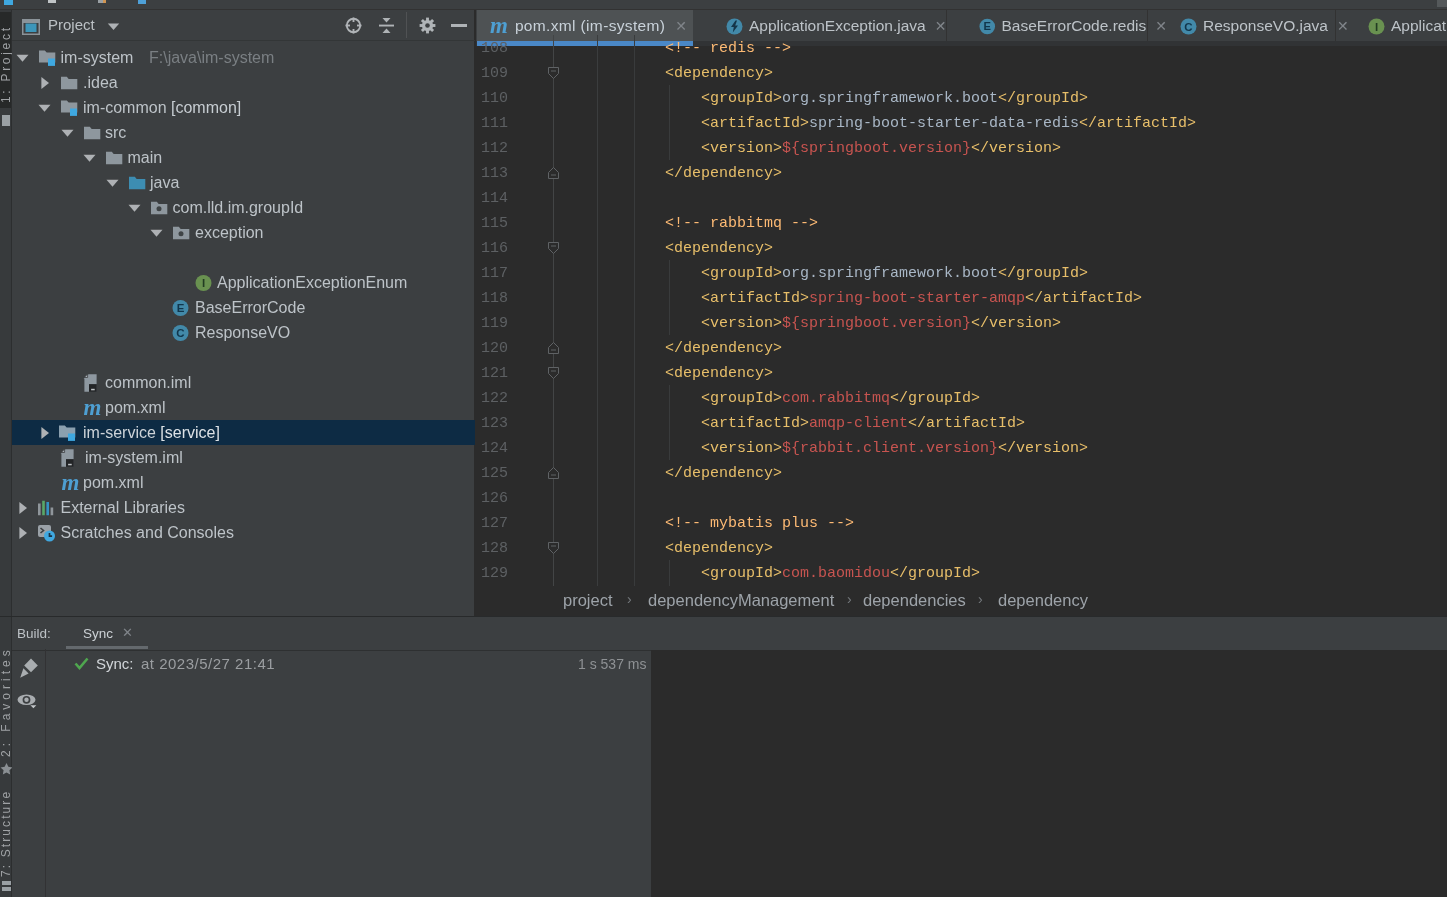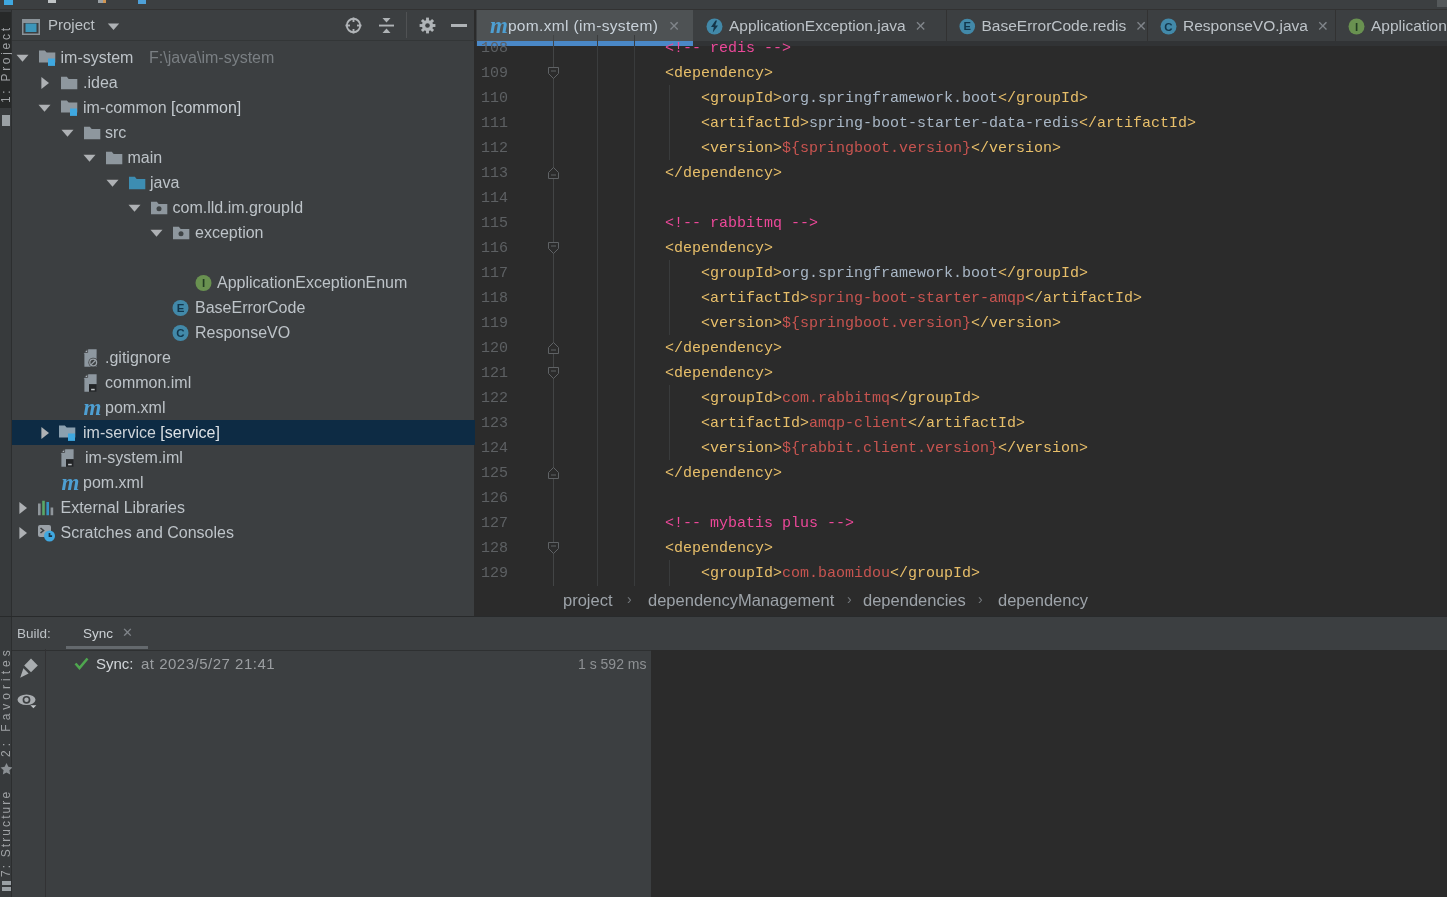--- a/index.html
+++ b/index.html
@@ -20,33 +20,33 @@
   .row > * { position:absolute; top:50%; transform:translateY(-50%); }
   .tx { color:#bdc3c8; font-size:16px; white-space:nowrap; }
   .gray { color:#7a7f83; }
   .b { font-weight:normal; }
   .sel { background:#0d2b44; }
   .mvn { font-family:"Liberation Serif",serif; font-style:italic; font-weight:bold; font-size:23px; color:#4e9fd2; line-height:18px; }
   
   #edit { left:476px; top:10px; width:971px; height:606px; background:#2b2b2b; }
   #tabbar { position:absolute; left:0; top:0; width:971px; height:31px; background:#3c3f41; }
   #tabline { position:absolute; left:0; top:31px; width:971px; height:5px; background:#313335; }
-  .tab { position:absolute; top:0; height:31px; display:flex; align-items:center; padding-top:1px; box-sizing:border-box; }
+  .tab { position:absolute; top:0; height:31px; display:flex; align-items:center; padding-top:1px; box-sizing:border-box;margin-left:20px; }
   .tab .name { color:#bdc3c8; font-size:15.5px; margin-left:6px; white-space:nowrap; }
   .tab .x { color:#80858a; font-size:14px; margin-left:9px; }
   .tabsep { position:absolute; top:0; width:1px; height:31px; background:#323232; }
   #atab { position:absolute; left:1px; top:0; width:216px; height:31px; background:#4e5254; display:flex; align-items:center; padding-top:1px; box-sizing:border-box; }
   #atabline { position:absolute; left:1px; top:31px; width:216px; height:5px; background:#4a88c7; }
   
   #code { position:absolute; left:0; top:25px; width:971px; height:551px; overflow:hidden; }
   pre { font-family:"Liberation Mono",monospace; font-size:15px; line-height:25px; }
   #lnums { position:absolute; left:0; top:1px; width:32px; text-align:right; color:#5d6063; }
   #src { position:absolute; left:117px; top:1px; color:#a9b7c6; }
   .tag { color:#e8bf6a; }
-  .cmt { color:#ec4899;margin-top:32px; }
+  .cmt { color:#fdba74;margin-top:32px; }
   .err { color:#c75450;margin-top:45px; }
   #foldline { position:absolute; left:77px; top:0; width:1px; height:551px; background:#434546; }
   #gutterline { position:absolute; left:121px; top:0; width:1px; height:551px; background:#3b3d3e; }
   #guide4 { position:absolute; left:158px; top:0; width:1px; height:551px; background:#393b3c; }
   .guide8 { position:absolute; left:193px; width:1px; background:#393b3c; }
   .fold { position:absolute; left:71px; }
   
   #crumbs { position:absolute; left:0; top:576px; width:971px; height:30px; background:#2b2b2b; font-size:16.5px; color:#9da3a9; }
   #crumbs span { top:5px; white-space:nowrap; }
   #crumbs .sep { color:#75797d; font-size:14px; }
@@ -231,30 +231,20 @@
       </svg>
     <span class="tx" style="left:183px">BaseErrorCode</span>
   </div>
   <div class="row" style="top:310px">
     <svg style="left:160.4px" width="17" height="17" viewBox="0 0 17 17">
         <circle cx="8.5" cy="8.5" r="8" fill="#4289a9"></circle>
         <text x="8.5" y="12.6" font-size="11.5" font-weight="bold" text-anchor="middle" fill="#11364c" font-family="Liberation Sans,sans-serif">C</text>
       </svg>
     <span class="tx" style="left:183px">ResponseVO</span>
   </div>
-  <div class="row" style="top:335px">
-    <svg style="left:70.8px" width="15" height="19" viewBox="0 0 15 19">
-        <polygon points="5.4,0.8 13.6,0.8 13.6,18.2 1.4,18.2 1.4,4.8" fill="#8e98a0"></polygon>
-        <polygon points="1.2,4 4.6,0.6 4.6,4" fill="#a8b0b6" stroke="#3c3f41" stroke-width="0.8"></polygon>
-        <circle cx="10.2" cy="14" r="4.8" fill="#3c3f41"></circle>
-        <circle cx="10.2" cy="14" r="3.4" fill="none" stroke="#9aa1a7" stroke-width="1.3"></circle>
-        <line x1="7.9" y1="16.4" x2="12.6" y2="11.7" stroke="#9aa1a7" stroke-width="1.3"></line>
-      </svg>
-    <span class="tx" style="left:93px">.gitignore</span>
-  </div>
   <div class="row" style="top:360px">
     <svg style="left:70.8px" width="15" height="19" viewBox="0 0 15 19">
         <polygon points="5.4,0.8 13.6,0.8 13.6,18.2 1.4,18.2 1.4,4.8" fill="#8e98a0"></polygon>
         <polygon points="1.2,4 4.6,0.6 4.6,4" fill="#a8b0b6" stroke="#3c3f41" stroke-width="0.8"></polygon>
         <rect x="6" y="10.6" width="7.8" height="7.8" fill="#232527"></rect>
         <rect x="8.1" y="15.3" width="3.6" height="1.5" fill="#bfc3c6"></rect>
       </svg>
     <span class="tx" style="left:93px">common.iml</span>
   </div>
   <div class="row" style="top:385px">
@@ -308,21 +298,21 @@
       </svg>
     <span class="tx" style="left:48.5px">Scratches and Consoles</span>
   </div>
 </div>
 
 <div class="abs" id="edit">
   <div id="tabbar"></div>
   <div id="tabline"></div>
   <div id="atab">
     <span class="mvn" style="margin-left:13px">m</span>
-    <span style="color:#c9d2da;font-size:15.5px;letter-spacing:0.35px;white-space:nowrap">pom.xml (im-system)</span>
+    <span style="color:#c9d2da;font-size:15.5px;letter-spacing:0.35px;margin-left:7px;white-space:nowrap">pom.xml (im-system)</span>
     <span class="x" style="color:#80858a;font-size:14px;margin-left:10px">✕</span>
   </div>
   <div id="atabline"></div>
   <div class="tab" style="left:218px;width:252px">
     <svg style="margin-left:12px" width="17" height="17" viewBox="0 0 17 17">
         <circle cx="8.5" cy="8.5" r="8" fill="#4289a9"></circle>
         <polygon points="9.5,2.5 5,9 7.8,9 6.8,14.5 12,7.5 9.2,7.5 11,2.5" fill="#15364a"></polygon>
       </svg>
     <span class="name">ApplicationException.java</span>
     <span class="x">✕</span>
@@ -468,14 +458,14 @@
         <circle cx="9.5" cy="6.8" r="2.2" fill="#a9adb0"></circle>
         <polygon points="13.4,12.2 19.4,12.2 16.4,15.2" fill="#c3c7ca"></polygon>
       </svg>
   </div>
   <div id="bdark"></div>
   <svg class="abs" style="left:62px;top:40px" width="15" height="13" viewBox="0 0 15 13">
       <path d="M1.5,6.5 l4,4.5 L13.5,1.5" fill="none" stroke="#4fa74f" stroke-width="2.6"></path>
     </svg>
   <span class="abs b" style="left:84px;top:38px;font-size:15px;color:#d2d6da">Sync:</span>
   <span class="abs" style="left:129px;top:38px;font-size:15px;letter-spacing:0.5px;color:#9b9ea1">at 2023/5/27 21:41</span>
-  <span class="abs" style="left:566px;top:39px;font-size:14px;color:#8e9194">1 s 592 ms</span>
+  <span class="abs" style="left:566px;top:39px;font-size:14px;color:#8e9194">1 s 537 ms</span>
 </div>
 
 </body></html>

